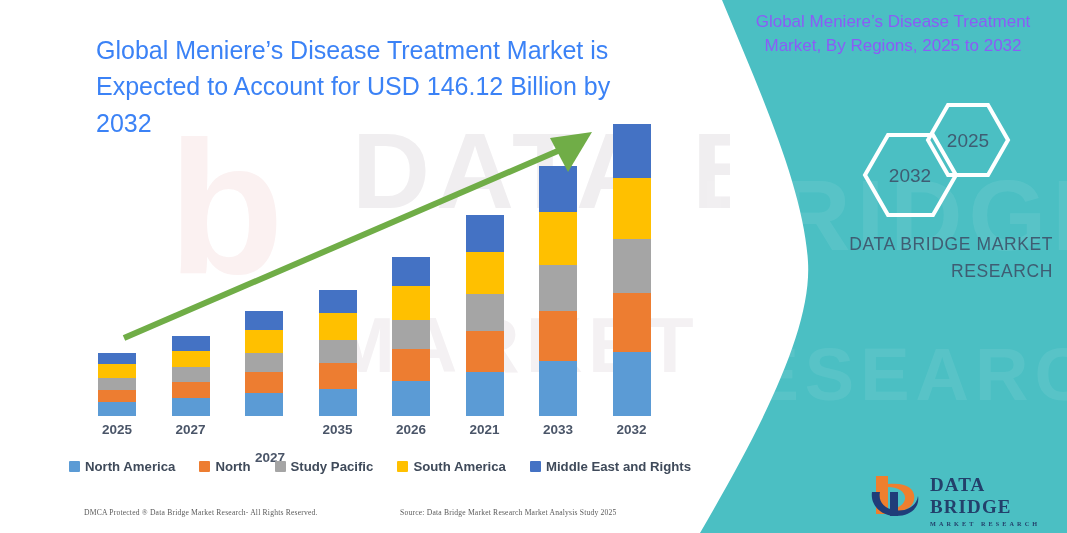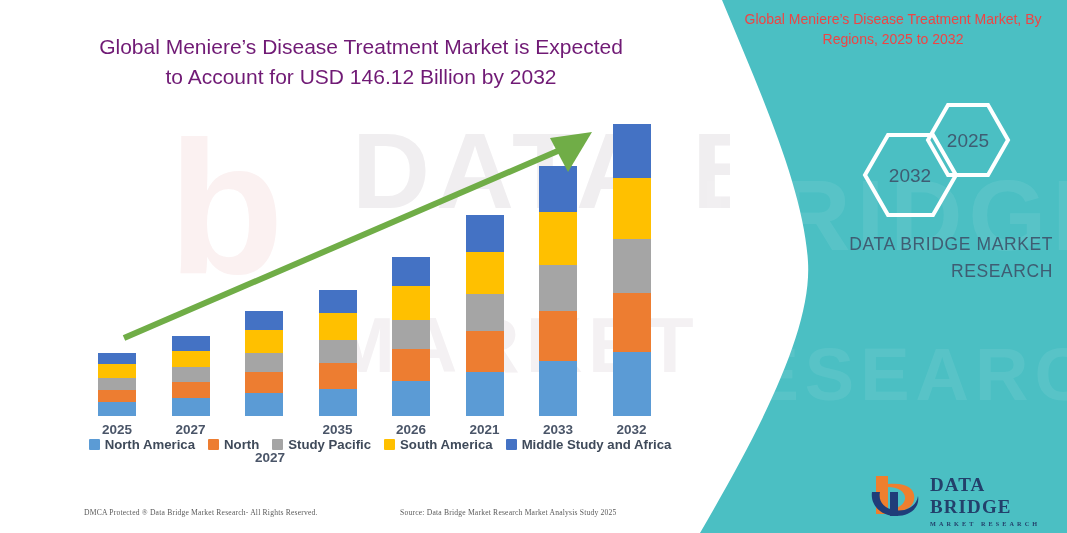--- a/index.html
+++ b/index.html
@@ -25,21 +25,21 @@
   .wm-1{left:352px;top:108px;font-size:108px;}
   .wm-2{left:330px;top:300px;font-size:78px;color:#f4f1f3;}
   .wm-b{
     position:absolute;left:168px;top:112px;font-size:190px;line-height:1;
     color:#fbf1f1;font-weight:700;
   }
 
   
   .headline{
     position:absolute;left:96px;top:32px;width:530px;
-    text-align:center;color:#701a75;font-size:21px;line-height:1.45;
+    text-align:left;color:#3b82f6;font-size:25px;line-height:1.45;
     font-weight:400;
   }
 
   
   .plot{position:absolute;left:80px;top:120px;width:600px;height:296px;}
   .bars{position:absolute;left:0;bottom:0;width:600px;height:296px;}
   .bar{
     position:absolute;bottom:0;width:38px;display:flex;flex-direction:column;
     justify-content:flex-end;
   }
@@ -49,38 +49,38 @@
 
   
   .xlabels{position:absolute;left:80px;top:422px;width:600px;height:22px;}
   .xlab{
     position:absolute;width:60px;text-align:center;top:0;
     font-size:13.5px;font-weight:700;color:#4a5568;
   }
 
   
   .legend{
-    position:absolute;left:80px;top:433px;width:600px;height:22px;
-    display:flex;align-items:center;justify-content:center;gap:13px;
+    position:absolute;left:80px;top:455px;width:600px;height:22px;
+    display:flex;align-items:center;justify-content:center;gap:24px;
   }
   .lg-item{display:flex;align-items:center;gap:5px;}
   .lg-sw{width:11px;height:11px;display:block;border-radius:1px;}
   .lg-tx{font-size:13.2px;font-weight:700;color:#3f4a5a;white-space:nowrap;}
 
   
   .footer-l{position:absolute;left:84px;top:508px;font-size:7.6px;color:#5a5a5a;
     font-family:"Liberation Serif","DejaVu Serif",serif;letter-spacing:.2px;}
   .footer-r{position:absolute;left:400px;top:508px;font-size:7.6px;color:#5a5a5a;
     font-family:"Liberation Serif","DejaVu Serif",serif;letter-spacing:.2px;}
   .right-svg{position:absolute;left:0;top:0;}
   .right-content{position:absolute;left:660px;top:0;width:407px;height:533px;}
 
   .r-title{
     position:absolute;left:73px;top:10px;width:320px;text-align:center;
-    color:#ef4444;font-size:14px;line-height:1.4;font-weight:400;
+    color:#8b5cf6;font-size:17px;line-height:1.4;font-weight:400;
   }
   .hexwrap{position:absolute;left:60px;top:95px;width:340px;height:130px;}
   .brand{
     position:absolute;left:73px;top:231px;width:320px;text-align:right;
     color:#3f5d73;font-size:17.5px;line-height:1.55;letter-spacing:.6px;
     font-weight:400;
   }
   .logo{position:absolute;left:208px;top:470px;width:190px;height:52px;}
   .logo-txt{position:absolute;left:62px;top:4px;}
   .logo-main{font-size:19px;letter-spacing:1.1px;color:#23406b;font-weight:700;
@@ -192,21 +192,21 @@
         <div class="lg-item">
           <span class="lg-sw" style="background: rgb(165, 165, 165);"></span>
           <span class="lg-tx">Study Pacific</span>
         </div>
         <div class="lg-item">
           <span class="lg-sw" style="background: rgb(255, 192, 0);"></span>
           <span class="lg-tx">South America</span>
         </div>
         <div class="lg-item">
           <span class="lg-sw" style="background: rgb(68, 114, 196);"></span>
-          <span class="lg-tx">Middle Study and Africa</span>
+          <span class="lg-tx">Middle East and Rights</span>
         </div>
       </div>
 
     <div class="footer-l">DMCA Protected ® Data Bridge Market Research- All Rights Reserved.</div>
     <div class="footer-r">Source: Data Bridge Market Research  Market Analysis Study 2025</div>
   </div>
 
   <svg class="right-svg" width="1067" height="533" viewBox="0 0 1067 533" style="position:absolute;left:0;top:0;">
     <path d="M 722 0 L 1067 0 L 1067 533 L 700 533 C 760 430 812 330 808 262 C 804 190 762 96 722 0 Z" fill="#4bbfc3"></path>
     <g opacity="0.07" fill="#ffffff">

